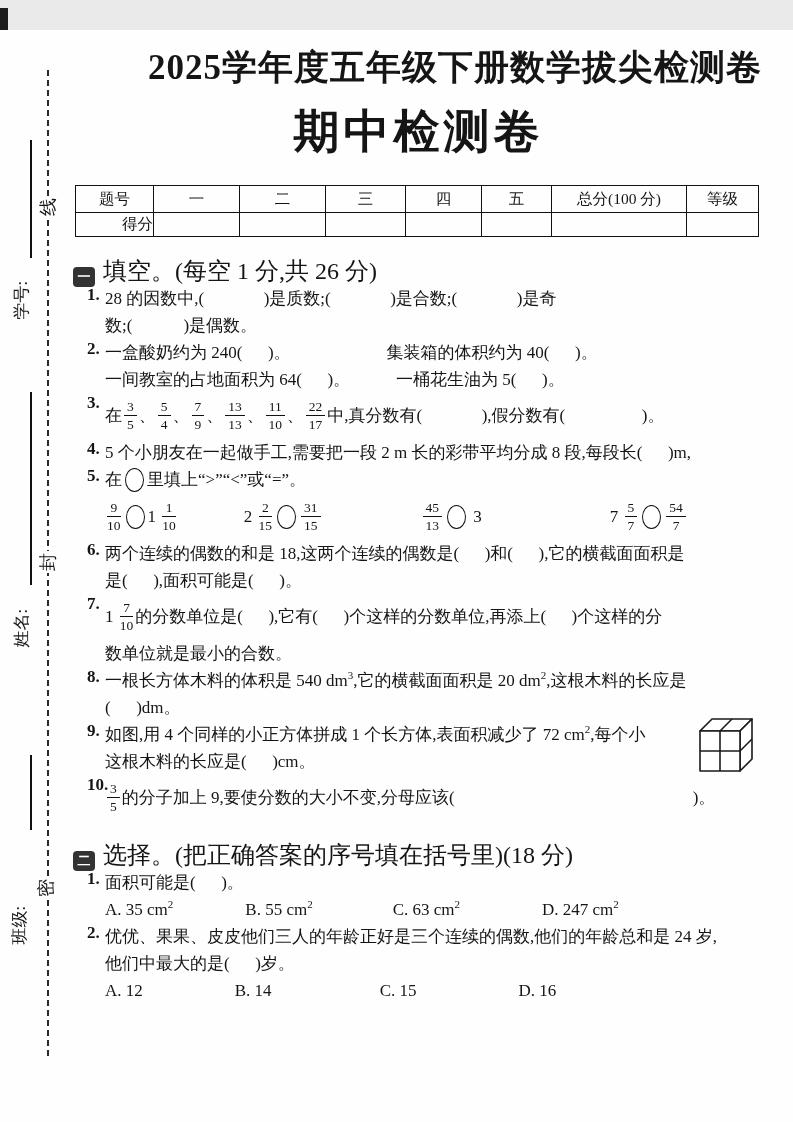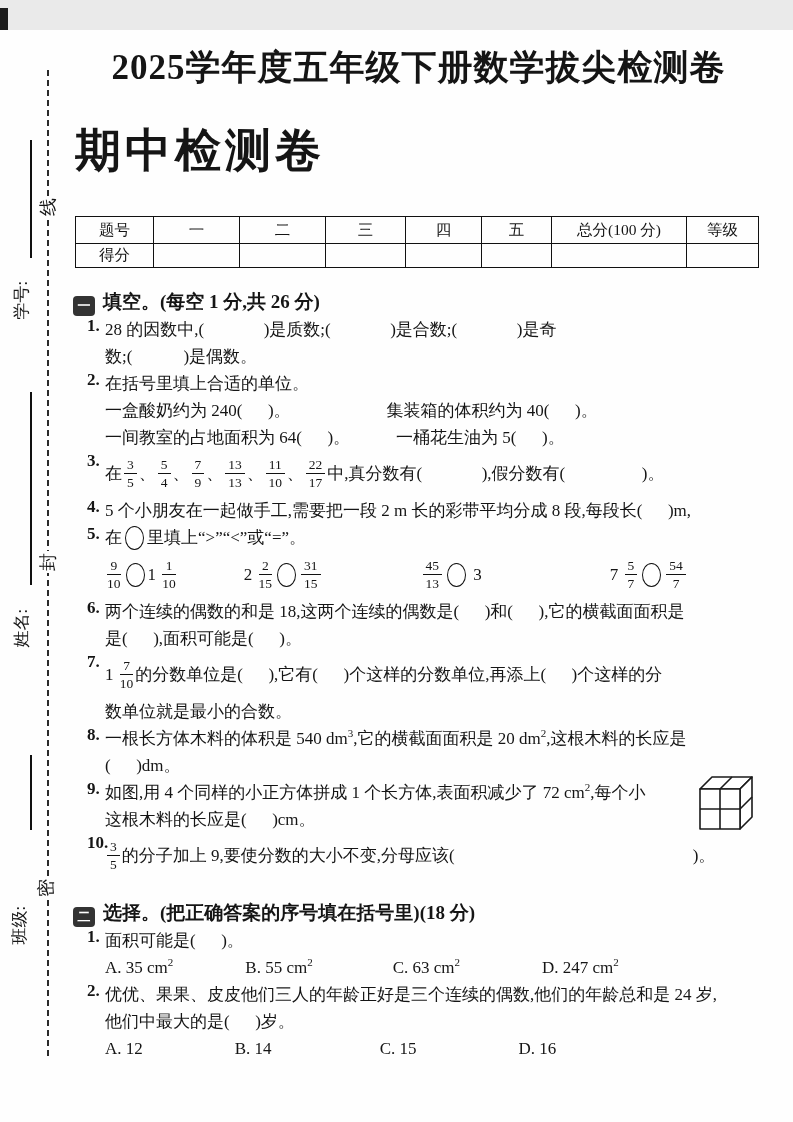--- a/index.html
+++ b/index.html
@@ -28,34 +28,34 @@
   .margin-label.l0{left:-10px;top:289px;}
   .margin-label.l1{left:-10px;top:617px;}
   .margin-label.l2{left:-12px;top:914px;}
   .blank-rule{position:absolute;left:30px;width:2px;background:#111;}
   .blank-rule.r0{top:140px;height:118px;}
   .blank-rule.r1{top:392px;height:193px;}
   .blank-rule.r2{top:755px;height:75px;}
 
   
   #content{position:absolute;left:75px;top:0;width:687px;}
-  .title{margin-top:44px;text-align:center;font-size:35px;font-weight:bold;letter-spacing:1px;white-space:nowrap;}
-  .subtitle{margin-top:29px;text-align:left;font-size:46px;font-weight:bold;letter-spacing:4px;}
+  .title{margin-top:44px;text-align:right;font-size:35px;font-weight:bold;letter-spacing:1px;white-space:nowrap;}
+  .subtitle{margin-top:10px;text-align:center;font-size:46px;font-weight:bold;letter-spacing:4px;}
 
-  table.score{border-collapse:collapse;margin-top:34px;width:683px;table-layout:fixed;}
+  table.score{border-collapse:collapse;margin-top:22px;width:683px;table-layout:fixed;}
   table.score td{border:1.5px solid #111;text-align:center;font-size:15.5px;padding:0;height:26px;}
-  table.score tr.score-row td{height:23px;}
+  table.score tr.score-row td{height:23px;text-align:right;}
 
   .section-header{margin-top:20px;height:28px;line-height:28px;white-space:nowrap;}
   .badge{
     display:inline-block;width:22px;height:20px;line-height:20px;border-radius:4px;
     background:#333;color:#fff;text-align:center;font-size:13px;font-weight:bold;
     vertical-align:-2px;margin-right:8px;margin-left:-2px;
   }
-  .section-title{font-weight:bold;font-size:19px;}
+  .section-title{font-weight:normal;font-size:24px;}
 
   .question{position:relative;margin-left:30px;}
   .qnum{position:absolute;left:-18px;top:0;font-weight:bold;white-space:pre;}
   .qline{min-height:27px;line-height:27px;white-space:pre;}
   .qline.tall{min-height:46px;line-height:46px;}
   .txt{white-space:pre;margin-top:23px;}
   .fr{display:inline-block;vertical-align:middle;text-align:center;font-size:13.5px;line-height:1.15;margin:0 2px 3px 2px;font-weight:normal;}
   .fr .n{display:block;padding:0 3px 1px 3px;border-bottom:1.3px solid #111;}
   .fr .d{display:block;padding-top:1px;}
   .ci{display:inline-block;width:17px;height:22px;border:1.6px solid #111;border-radius:50%;vertical-align:middle;margin:0 3px 2px 3px;background:#fff;}
@@ -121,21 +121,20 @@
 
   <div id="sections">
       <div class="section-header"><span class="badge">一</span><span class="section-title">填空。(每空 1 分,共 26 分)</span></div>
       <div class="question">
         <span class="qnum">1.</span>
         <div class="qline"><span class="txt">28 的因数中,(              )是质数;(              )是合数;(              )是奇</span></div>
         <div class="qline"><span class="txt">数;(            )是偶数。</span></div>
       </div>
       <div class="question">
         <span class="qnum">2.</span>
-        <div class="qline"><span class="txt">在括号里填上合适的单位。</span></div>
         <div class="qline"><span class="txt">一盒酸奶约为 240(      )。</span><span class="gap" style="width: 96px;"></span><span class="txt">集装箱的体积约为 40(      )。</span></div>
         <div class="qline"><span class="txt">一间教室的占地面积为 64(      )。</span><span class="gap" style="width: 46px;"></span><span class="txt">一桶花生油为 5(      )。</span></div>
       </div>
       <div class="question">
         <span class="qnum">3.</span>
         <div class="qline tall"><span class="txt">在</span><span class="fr"><span class="n">3</span><span class="d">5</span></span><span class="txt">、</span><span class="fr"><span class="n">5</span><span class="d">4</span></span><span class="txt">、</span><span class="fr"><span class="n">7</span><span class="d">9</span></span><span class="txt">、</span><span class="fr"><span class="n">13</span><span class="d">13</span></span><span class="txt">、</span><span class="fr"><span class="n">11</span><span class="d">10</span></span><span class="txt">、</span><span class="fr"><span class="n">22</span><span class="d">17</span></span><span class="txt">中,真分数有(              ),假分数有(                  )。</span></div>
       </div>
       <div class="question">
         <span class="qnum">4.</span>
         <div class="qline"><span class="txt">5 个小朋友在一起做手工,需要把一段 2 m 长的彩带平均分成 8 段,每段长(      )m,</span></div>

